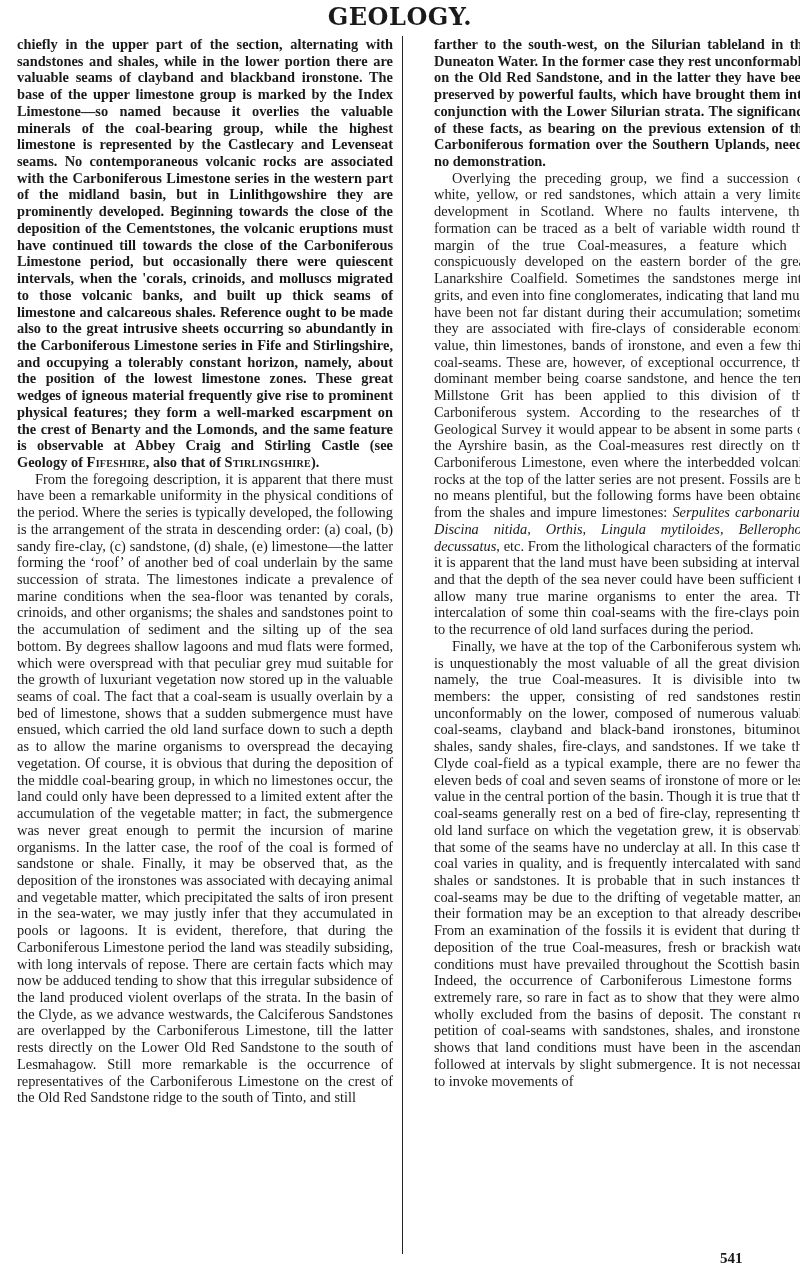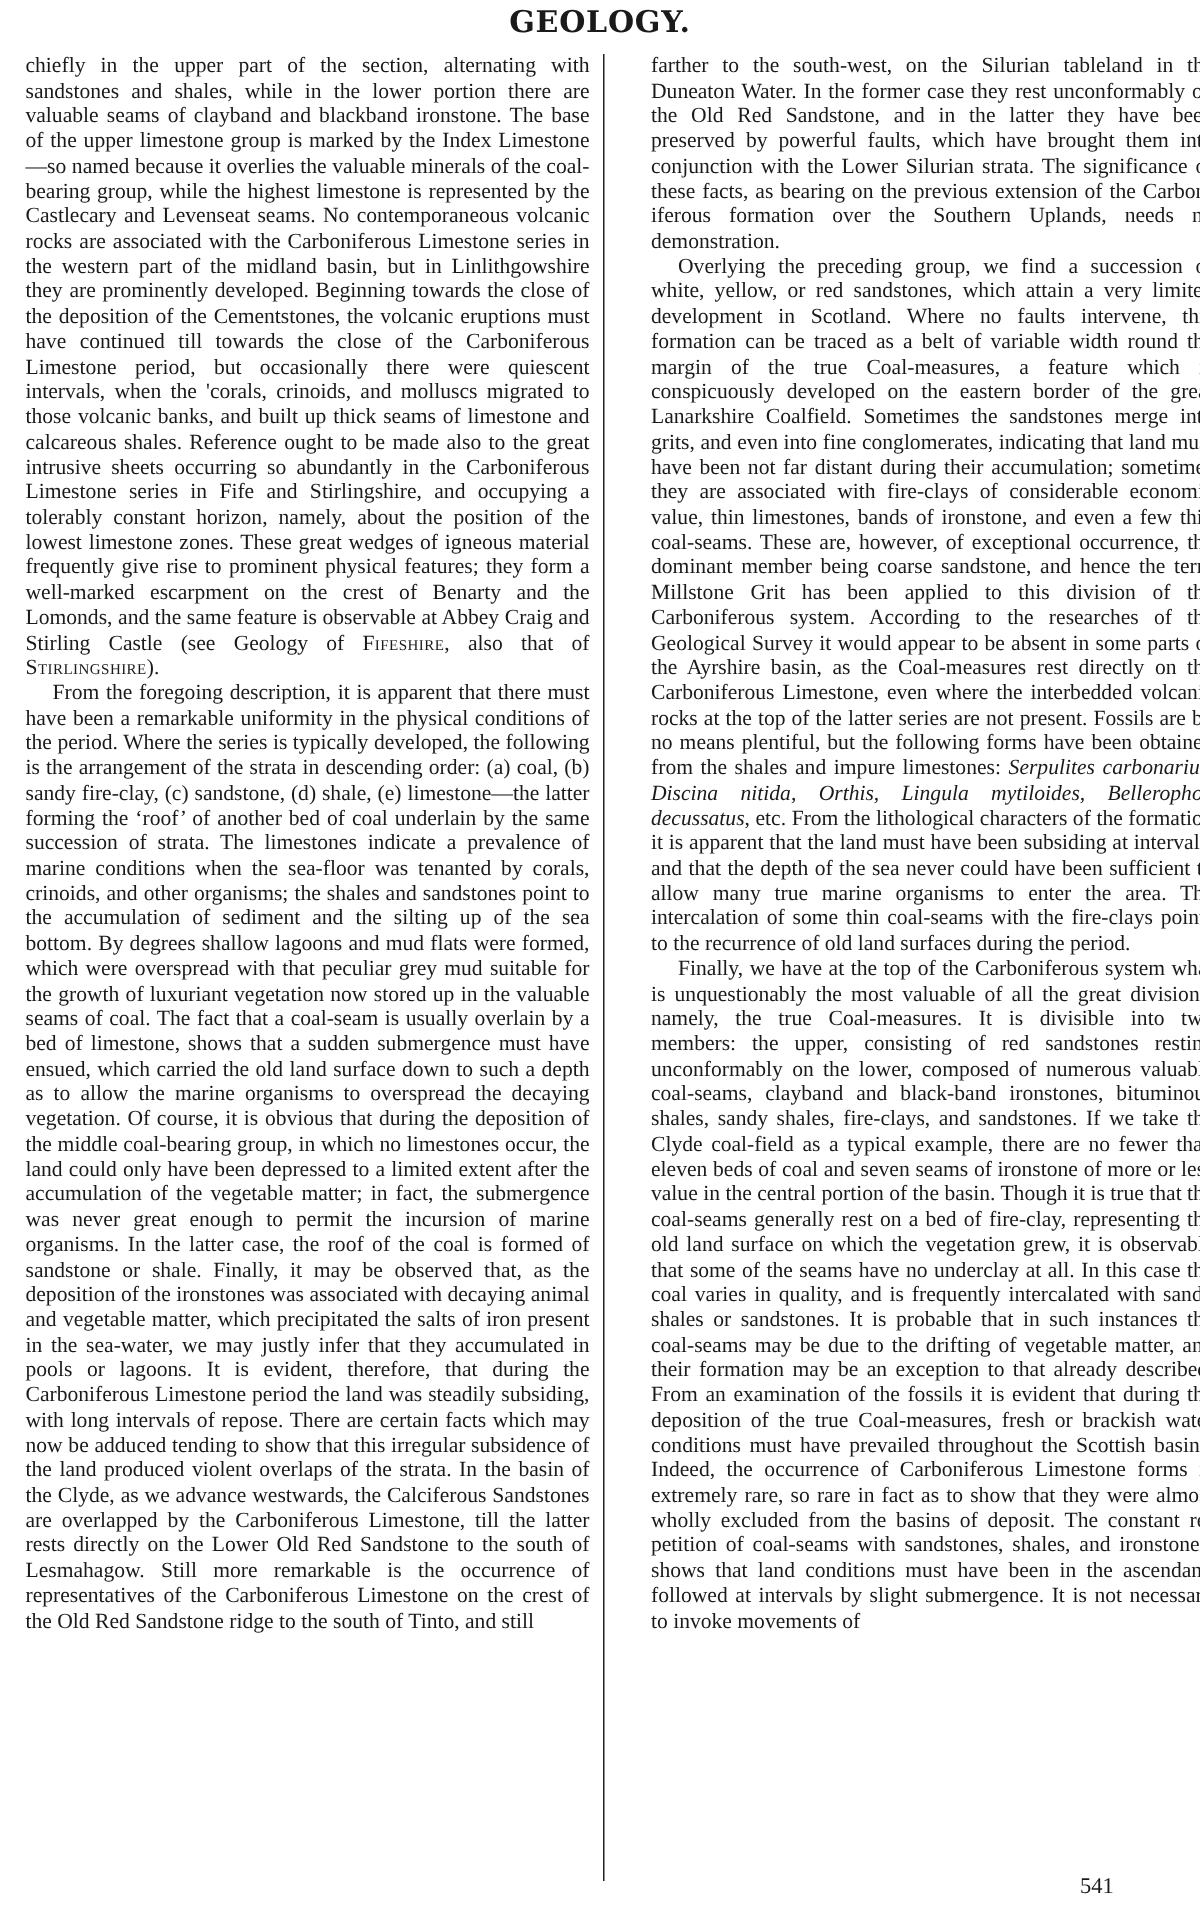--- a/index.html
+++ b/index.html
@@ -1,28 +1,28 @@
 <!DOCTYPE html>
 <html><head>
 <meta charset="utf-8">
 <style>
   html, body { margin:0; padding:0; background:#ffffff; }
   body { width:800px; height:1281px; position:relative; overflow:hidden;
          font-family:"DejaVu Serif","Liberation Serif",serif; color:#1a1a1a; }
   .header { position:absolute; top:2px; left:0; width:800px; text-align:center;
-            font-size:20px; font-weight:bold; letter-spacing:0.5px; }
+            font-size:24px; font-weight:bold; letter-spacing:0.5px; }
   .col { position:absolute; top:36px; font-size:14.4px; line-height:16.72px;
          text-align:justify; hyphens:manual; font-family:"Liberation Serif","DejaVu Serif",serif; }
   .col-left { left:17px; width:376px; }
   .col-right { left:434px; width:375px; }
   .divider { position:absolute; left:402px; top:36px; width:1px; height:1218px; background:#222; }
   .col p { margin:0; text-indent:18px; }
-  .col p.cont { text-indent:0; }
+  .col p.cont { text-indent:0;font-weight:bold; }
   .sc { font-variant:small-caps; letter-spacing:0.3px; }
-  .page-num { position:absolute; left:720px; top:1250px; font-size:15px; font-weight:normal;
+  .page-num { position:absolute; left:720px; top:1250px; font-size:15px; font-weight:bold;
               font-family:"Liberation Serif","DejaVu Serif",serif; }
 </style>
 </head>
 <body>
 
 <div class="header">GEOLOGY.</div>
 
 <div class="col col-left">
   <p class="cont"><span>chiefly in the upper part of the section, alternating with sandstones and shales, while in the lower portion there are valuable seams of clayband and blackband iron­stone. The base of the upper limestone group is marked by the Index Limestone—so named because it overlies the valuable minerals of the coal-bearing group, while the highest limestone is represented by the Castlecary and Levenseat seams. No contemporaneous volcanic rocks are associated with the Carboniferous Limestone series in the western part of the midland basin, but in Linlithgowshire they are prominently developed. Begin­ning towards the close of the deposition of the Cement­stones, the volcanic eruptions must have continued till towards the close of the Carboniferous Limestone period, but occasionally there were quiescent intervals, when the 'corals, crinoids, and molluscs migrated to those volcanic banks, and built up thick seams of limestone and calcareous shales. Reference ought to be made also to the great intrusive sheets occurring so abund­antly in the Carboniferous Limestone series in Fife and Stirlingshire, and occupying a tolerably constant horizon, namely, about the position of the lowest limestone zones. These great wedges of igneous material frequently give rise to prominent physical features; they form a well-marked escarpment on the crest of Benarty and the Lomonds, and the same feature is observable at Abbey Craig and Stirling Castle (see Geology of </span><span class="sc">Fifeshire</span><span>, also that of </span><span class="sc">Stirlingshire</span><span>).</span></p>
   <p>From the foregoing description, it is apparent that there must have been a remarkable uniformity in the physical conditions of the period. Where the series is typically developed, the following is the arrangement of the strata in descending order: (a) coal, (b) sandy fire-clay, (c) sandstone, (d) shale, (e) limestone—the latter forming the ‘roof’ of another bed of coal underlain by the same succession of strata. The limestones indicate a prevalence of marine conditions when the sea-floor was tenanted by corals, crinoids, and other organisms; the shales and sandstones point to the accumulation of sediment and the silting up of the sea bottom. By degrees shallow lagoons and mud flats were formed, which were overspread with that peculiar grey mud suitable for the growth of luxuriant vegetation now stored up in the valuable seams of coal. The fact that a coal-seam is usually overlain by a bed of limestone, shows that a sudden submergence must have ensued, which carried the old land surface down to such a depth as to allow the marine organisms to overspread the decaying vegetation. Of course, it is obvious that during the deposition of the middle coal-bearing group, in which no limestones occur, the land could only have been depressed to a limited extent after the accumula­tion of the vegetable matter; in fact, the submergence was never great enough to permit the incursion of marine organisms. In the latter case, the roof of the coal is formed of sandstone or shale. Finally, it may be observed that, as the deposition of the ironstones was associated with decaying animal and vegetable matter, which precipitated the salts of iron present in the sea-water, we may justly infer that they accumu­lated in pools or lagoons. It is evident, therefore, that during the Carboniferous Limestone period the land was steadily subsiding, with long intervals of repose. There are certain facts which may now be adduced tending to show that this irregular subsidence of the land produced violent overlaps of the strata. In the basin of the Clyde, as we advance westwards, the Cal­ciferous Sandstones are overlapped by the Carboniferous Limestone, till the latter rests directly on the Lower Old Red Sandstone to the south of Lesmahagow. Still more remarkable is the occurrence of representatives of the Carboniferous Limestone on the crest of the Old Red Sandstone ridge to the south of Tinto, and still</p>

